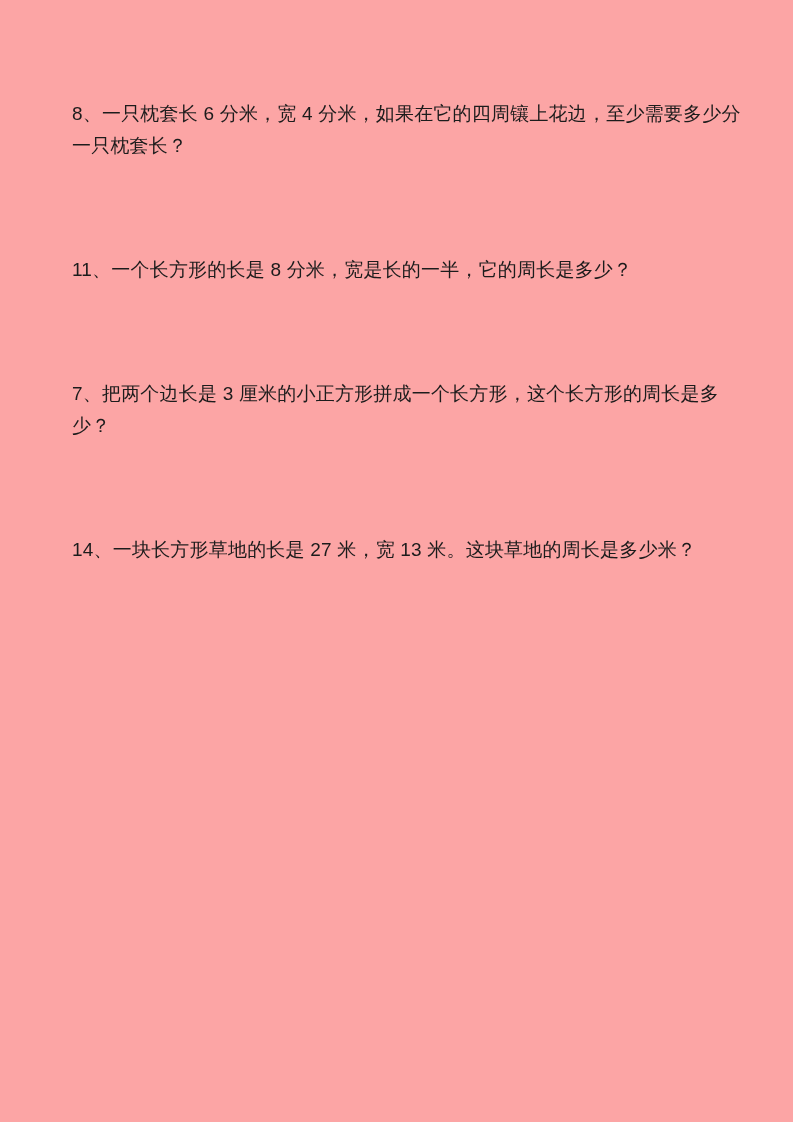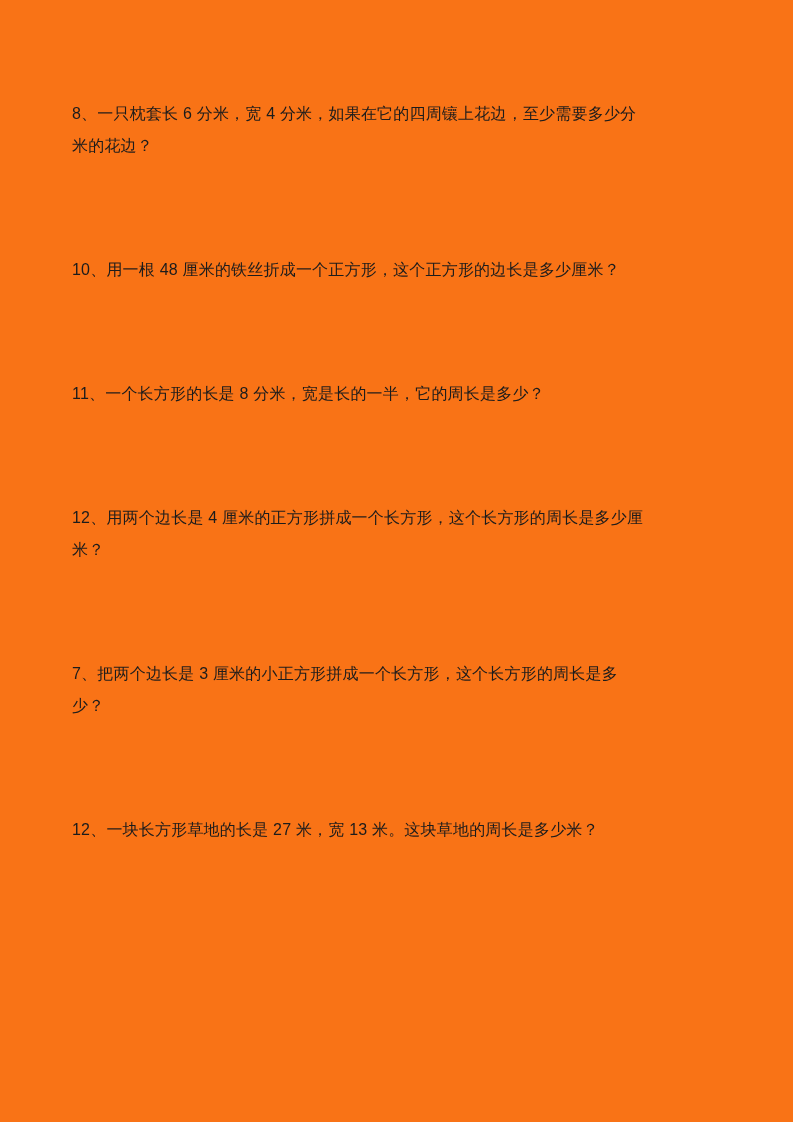--- a/index.html
+++ b/index.html
@@ -5,63 +5,56 @@
   html, body {
     margin: 0;
     padding: 0;
     background: #ffffff;
   }
   .page {
     position: relative;
     box-sizing: border-box;
     width: 793px;
     height: 1122px;
-    background: #f97316;
+    background: #fca5a5;
     padding: 98px 68px 0 72px;
     font-family: "Liberation Sans", "DejaVu Sans", sans-serif;
-    font-size: 16px;
+    font-size: 19px;
     line-height: 32px;
     color: #1c1c1c;
     overflow: hidden;
   }
   .problem {
     margin: 0 0 92px 0;
     padding: 0;
   }
   .line {
     white-space: pre;
     letter-spacing: 0.2px;
   }
 </style>
 </head>
 <body>
 
 <div class="page">
 
   <div class="problem">
     <div class="line">8、一只枕套长 6 分米，宽 4 分米，如果在它的四周镶上花边，至少需要多少分</div>
-    <div class="line">米的花边？</div>
+    <div class="line">一只枕套长？</div>
   </div>
 
 
-  <div class="problem">
-    <div class="line">10、用一根 48 厘米的铁丝折成一个正方形，这个正方形的边长是多少厘米？</div>
-  </div>
 
   <div class="problem">
     <div class="line">11、一个长方形的长是 8 分米，宽是长的一半，它的周长是多少？</div>
   </div>
 
-  <div class="problem">
-    <div class="line">12、用两个边长是 4 厘米的正方形拼成一个长方形，这个长方形的周长是多少厘</div>
-    <div class="line">米？</div>
-  </div>
 
   <div class="problem">
     <div class="line">7、把两个边长是 3 厘米的小正方形拼成一个长方形，这个长方形的周长是多</div>
     <div class="line">少？</div>
   </div>
 
   <div class="problem">
-    <div class="line">12、一块长方形草地的长是 27 米，宽 13 米。这块草地的周长是多少米？</div>
+    <div class="line">14、一块长方形草地的长是 27 米，宽 13 米。这块草地的周长是多少米？</div>
   </div>
 
 </div>
 
 </body></html>

